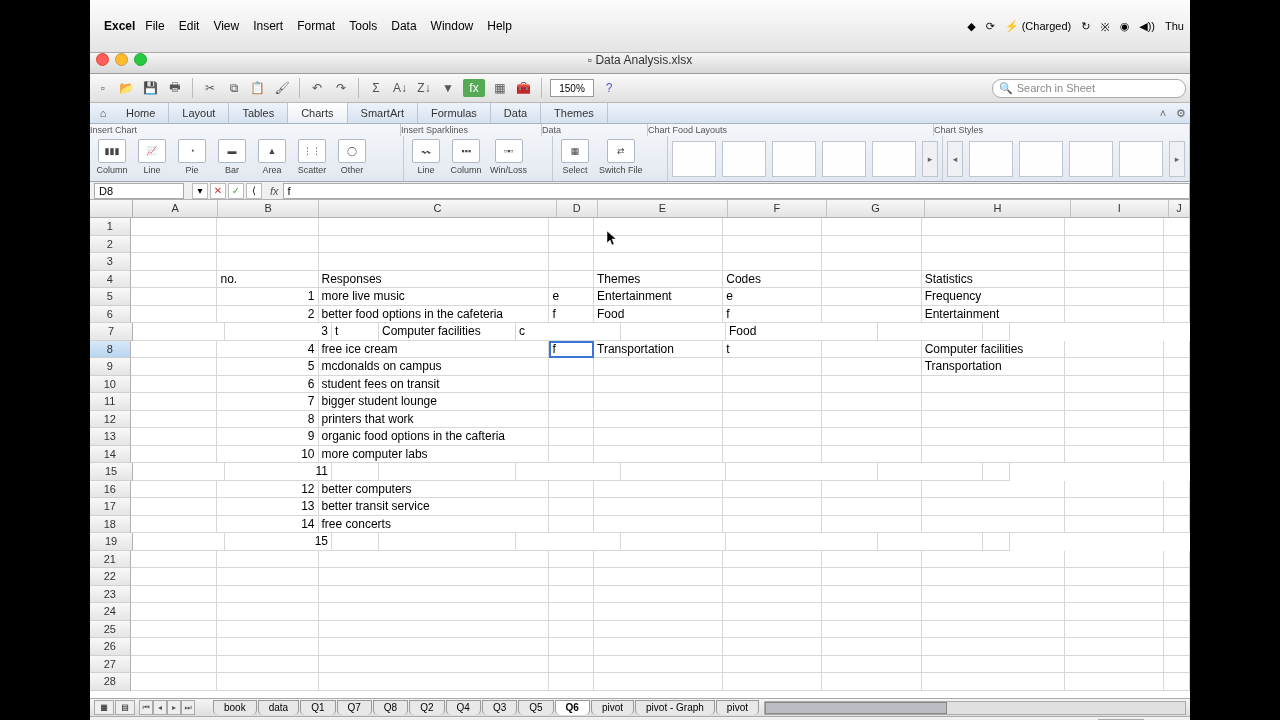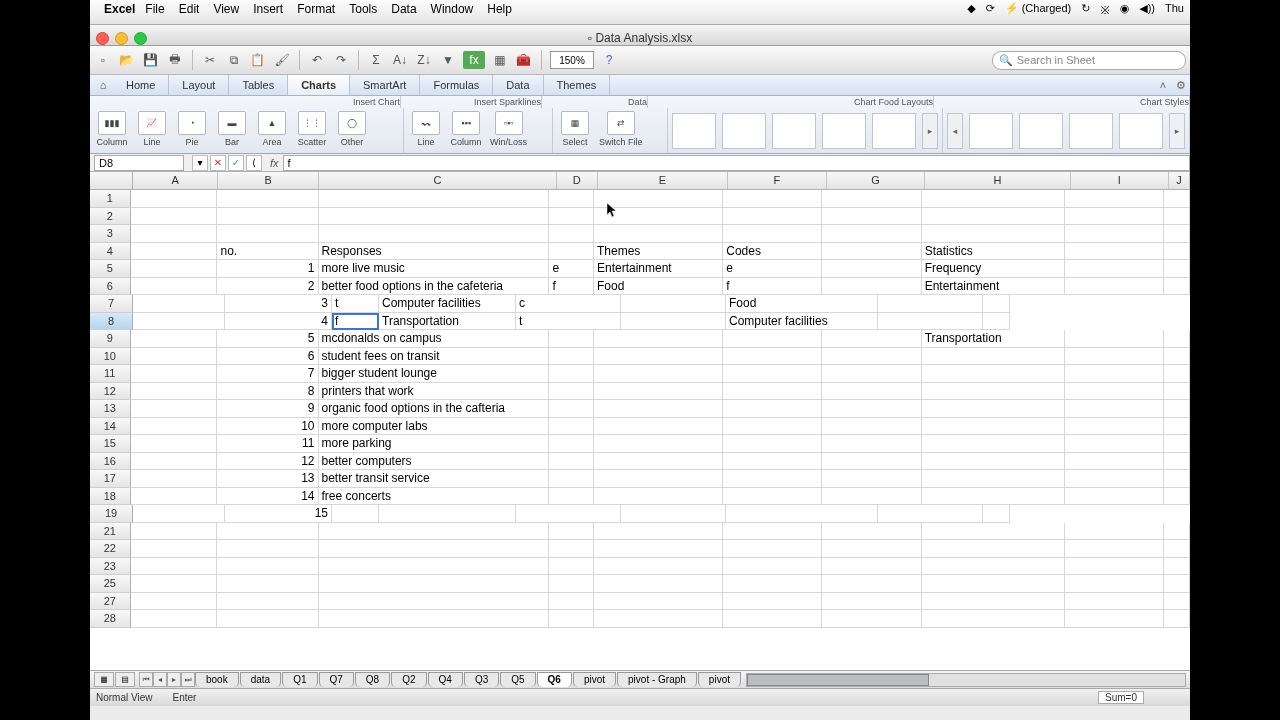--- a/index.html
+++ b/index.html
@@ -1,54 +1,54 @@
 <!DOCTYPE html>
 <html><head>
 <meta charset="utf-8">
 <style>
 html,body{margin:0;padding:0;font-family:"Lucida Grande","Helvetica Neue",Arial,sans-serif;font-size:11px;background:#000;overflow:hidden}
 #stage{position:relative;width:1280px;height:720px;background:#000;margin:0 auto}
 #app{position:absolute;left:90px;top:0;width:1100px;height:720px;background:#ececec}
 
 
-#menubar{height:20px;background:linear-gradient(#fdfdfd,#e4e4e4);display:flex;align-items:flex-start;padding:2px 6px;border-bottom:1px solid #aaa;font-size:12px}
+#menubar{height:20px;background:linear-gradient(#fdfdfd,#e4e4e4);display:flex;align-items:center;padding:16px 6px;border-bottom:1px solid #aaa;font-size:12px}
 #menubar .apple{font-size:13px;margin-right:8px}
 #menubar .app{font-weight:bold;margin-right:10px}
 #menubar .menu{margin-right:14px}
 #menubar .spacer{flex:1}
 #menubar .right{margin-left:10px;font-size:11px;display:flex;align-items:center;gap:2px}
 
 
-#titlebar{height:20px;background:linear-gradient(#f6f6f6,#d8d8d8);display:flex;align-items:flex-end;padding:0 6px;border-bottom:1px solid #9c9c9c;position:relative}
+#titlebar{height:20px;background:linear-gradient(#f6f6f6,#d8d8d8);display:flex;align-items:flex-start;padding:0 6px;border-bottom:1px solid #9c9c9c;position:relative}
 #titlebar .lights{display:flex;gap:6px}
 .traffic{width:11px;height:11px;border-radius:50%}
 .tc{background:#ff5f57;border:1px solid #d43}
 .ty{background:#ffbd2e;border:1px solid #c93}
 .tg{background:#28c940;border:1px solid #2a3}
 #titlebar .title{position:absolute;left:50%;transform:translateX(-50%);font-size:12px;color:#333}
 
 
 #tb1{height:28px;background:linear-gradient(#fafafa,#e0e0e0);border-bottom:1px solid #b8b8b8;display:flex;align-items:center;padding:0 4px;gap:6px}
 #tb1 .btn{width:18px;height:18px;display:inline-flex;align-items:center;justify-content:center;color:#555;font-size:12px}
 #tb1 .sep{width:1px;height:20px;background:#bbb;margin:0 2px}
 #tb1 .zoombox{width:42px;height:16px;background:#fff;border:1px solid #999;font-size:10px;display:flex;align-items:center;justify-content:center}
 #tb1 .search{margin-left:auto;width:180px;height:17px;background:#fff;border:1px solid #aaa;border-radius:9px;display:flex;align-items:center;padding:0 6px;color:#888;font-size:11px}
 
 
 #tabs{height:20px;background:linear-gradient(#eef3fa,#d6e2f0);border-bottom:1px solid #a5b5c8;display:flex;align-items:stretch;padding-left:3px}
 #tabs .home{width:20px;display:flex;align-items:center;justify-content:center;color:#555}
 #tabs .tab{padding:0 13px;display:flex;align-items:center;font-size:11px;color:#333;border-right:1px solid #b8c5d5}
-#tabs .tab.active{background:linear-gradient(#fff,#e9eef5);font-weight:bold}
+#tabs .tab.active{background:linear-gradient(#fff,#e9eef5);font-weight:normal}
 #tabs .spacer{flex:1}
 #tabs .tool{width:18px;display:flex;align-items:center;justify-content:center;color:#666}
 
 
 #ribbon{height:57px;background:linear-gradient(#f4f6fa,#e3e8f0);border-bottom:1px solid #a0a8b5;position:relative}
 #ribbon .labels{position:absolute;top:0;left:0;right:0;height:12px;display:flex;font-size:9px;color:#555}
-#ribbon .labels div{text-align:right;border-right:1px solid #c4cbd6;padding-top:1px}
+#ribbon .labels div{text-align:left;border-right:1px solid #c4cbd6;padding-top:1px}
 #ribbon .groups{position:absolute;top:12px;left:0;right:0;bottom:0;display:flex}
 .rg{border-right:1px solid #c4cbd6;display:flex;align-items:flex-start;padding:3px 6px;gap:8px}
 .ritem{display:flex;flex-direction:column;align-items:center;gap:2px;font-size:9px;color:#444;min-width:32px}
 .ricon{width:26px;height:22px;background:#fff;border:1px solid #b0b8c5;border-radius:2px;display:flex;align-items:center;justify-content:center}
 .gallery{flex:1;display:flex;align-items:center;gap:6px;padding:0 4px}
 .galitem{width:42px;height:34px;background:#fefefe;border:1px solid #c0c6d0}
 .galnav{width:14px;height:34px;background:#eef0f4;border:1px solid #bfc5d0;display:flex;align-items:center;justify-content:center;font-size:9px;color:#666}
 
 
 #fbar{height:17px;background:#f0f0f0;border-bottom:1px solid #b0b0b0;display:flex;align-items:center;font-size:11px}
@@ -368,20 +368,21 @@
             <div class="cell cF">c</div>
             <div class="cell cG"></div>
             <div class="cell cH">Food</div>
             <div class="cell cI"></div>
             <div class="cell cJ"></div>
           </div>
           <div class="row">
             <div class="rh sel">8</div>
             <div class="cell cA"></div>
             <div class="cell cB num">4</div>
+            <div class="cell cC">free ice cream</div>
             <div class="cell cD selected">f</div>
             <div class="cell cE">Transportation</div>
             <div class="cell cF">t</div>
             <div class="cell cG"></div>
             <div class="cell cH">Computer facilities</div>
             <div class="cell cI"></div>
             <div class="cell cJ"></div>
           </div>
           <div class="row">
             <div class="rh">9</div>
@@ -458,21 +459,20 @@
             <div class="cell cF"></div>
             <div class="cell cG"></div>
             <div class="cell cH"></div>
             <div class="cell cI"></div>
             <div class="cell cJ"></div>
           </div>
           <div class="row">
             <div class="rh">15</div>
             <div class="cell cA"></div>
             <div class="cell cB num">11</div>
-            <div class="cell cC">more parking</div>
             <div class="cell cD"></div>
             <div class="cell cE"></div>
             <div class="cell cF"></div>
             <div class="cell cG"></div>
             <div class="cell cH"></div>
             <div class="cell cI"></div>
             <div class="cell cJ"></div>
           </div>
           <div class="row">
             <div class="rh">16</div>
@@ -558,21 +558,47 @@
             <div class="cell cC"></div>
             <div class="cell cD"></div>
             <div class="cell cE"></div>
             <div class="cell cF"></div>
             <div class="cell cG"></div>
             <div class="cell cH"></div>
             <div class="cell cI"></div>
             <div class="cell cJ"></div>
           </div>
           <div class="row">
+            <div class="rh">24</div>
+            <div class="cell cA"></div>
+            <div class="cell cB"></div>
+            <div class="cell cC"></div>
+            <div class="cell cD"></div>
+            <div class="cell cE"></div>
+            <div class="cell cF"></div>
+            <div class="cell cG"></div>
+            <div class="cell cH"></div>
+            <div class="cell cI"></div>
+            <div class="cell cJ"></div>
+          </div>
+          <div class="row">
             <div class="rh">25</div>
+            <div class="cell cA"></div>
+            <div class="cell cB"></div>
+            <div class="cell cC"></div>
+            <div class="cell cD"></div>
+            <div class="cell cE"></div>
+            <div class="cell cF"></div>
+            <div class="cell cG"></div>
+            <div class="cell cH"></div>
+            <div class="cell cI"></div>
+            <div class="cell cJ"></div>
+          </div>
+          <div class="row">
+            <div class="rh">26</div>
             <div class="cell cA"></div>
             <div class="cell cB"></div>
             <div class="cell cC"></div>
             <div class="cell cD"></div>
             <div class="cell cE"></div>
             <div class="cell cF"></div>
             <div class="cell cG"></div>
             <div class="cell cH"></div>
             <div class="cell cI"></div>
             <div class="cell cJ"></div>
@@ -613,21 +639,21 @@
 
 <div id="sheettabs">
  <div class="vsw">
   <div class="vbtn">▦</div>
   <div class="vbtn">▤</div>
  </div>
  <div class="navbtn">⏮</div>
  <div class="navbtn">◂</div>
  <div class="navbtn">▸</div>
  <div class="navbtn">⏭</div>
- <div id="stcontainer" style="display:flex;margin-left:0">
+ <div id="stcontainer" style="display:flex;margin-left:18px">
           <div class="st">book</div>
           <div class="st">data</div>
           <div class="st">Q1</div>
           <div class="st">Q7</div>
           <div class="st">Q8</div>
           <div class="st">Q2</div>
           <div class="st">Q4</div>
           <div class="st">Q3</div>
           <div class="st">Q5</div>
           <div class="st active">Q6</div>

